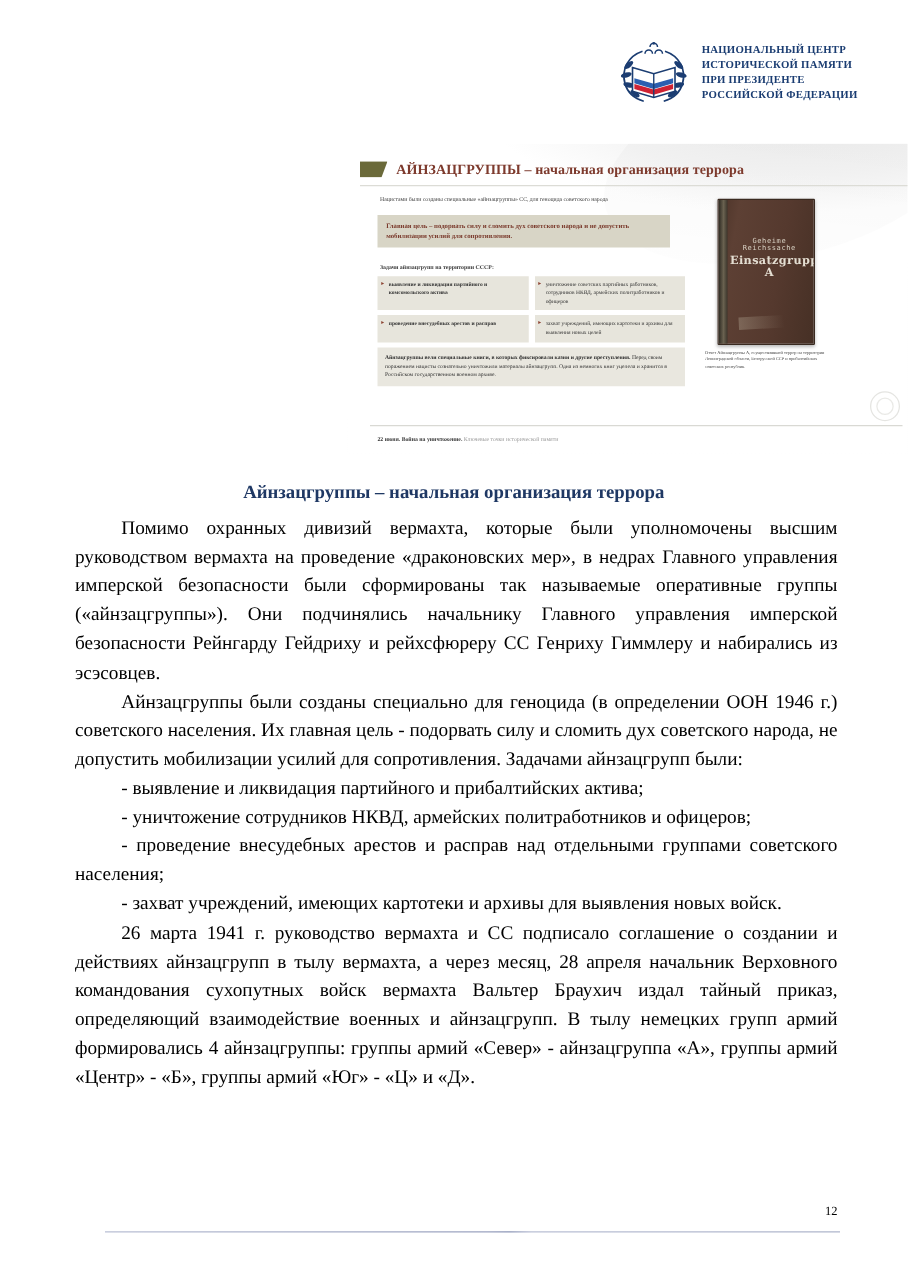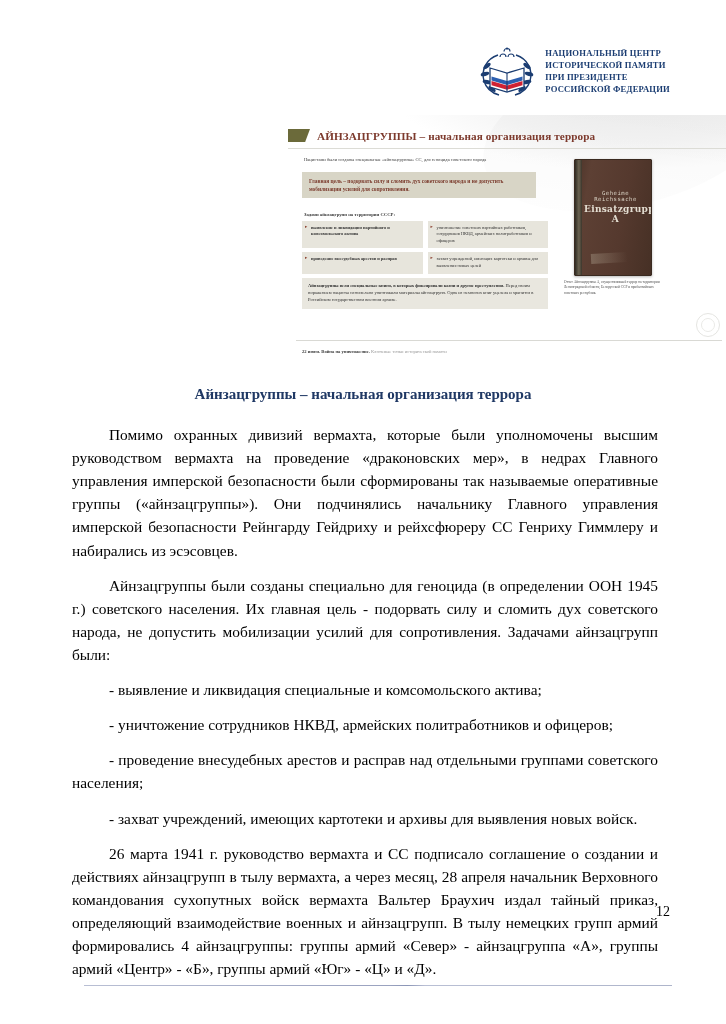--- a/index.html
+++ b/index.html
@@ -13,28 +13,28 @@
     height: 1024px;
     position: relative;
     font-family: "Liberation Serif", "DejaVu Serif", serif;
     color: #000000;
     overflow: hidden;
   }
 
   
   .page-header {
     position: absolute;
-    top: 39px;
+    top: 25px;
     left: 0;
     width: 726px;
     height: 66px;
     display: flex;
     justify-content: flex-end;
     align-items: center;
-    padding-right: 56px;
+    padding-right: 40px;
     box-sizing: border-box;
   }
   .logo-block {
     display: flex;
     align-items: center;
     gap: 9px;
   }
   .logo-emblem {
     width: 58px;
     height: 52px;
@@ -298,31 +298,31 @@
     top: 411px;
     width: 610px;
     font-size: 15.4px;
     line-height: 1.5;
     text-align: justify;
     text-justify: inter-word;
     color: #000000;
     hyphens: none;
   }
   .article-body p {
-    margin: 12px;
+    margin: 0;
     text-indent: 37px;
   }
   .article-body p:last-child { text-align: justify; }
 
   
   .page-number {
     position: absolute;
     right: 56px;
-    top: 904px;
-    font-size: 14px;
+    top: 964px;
+    font-size: 10px;
     color: #000000;
   }
   .footer-rule {
     position: absolute;
     left: 84px;
     right: 54px;
     top: 985px;
     height: 1px;
     background: linear-gradient(90deg, #b9bfd4 0%, #9aa2bf 52%, #8b95b6 55%, #b9bfd4 58%, #aeb5cb 100%);
   }
@@ -421,22 +421,22 @@
       <b>22 июня. Война на уничтожение.</b><span> Ключевые точки исторической памяти</span>
     </div>
     <div class="slide-seal"></div>
   </div>
 </figure>
 
 <h1 class="article-title">Айнзацгруппы – начальная организация террора</h1>
 
 <div class="article-body">
   <p>Помимо охранных дивизий вермахта, которые были уполномочены высшим руководством вермахта на проведение «драконовских мер», в недрах Главного управления имперской безопасности были сформированы так называемые оперативные группы («айнзацгруппы»). Они подчинялись начальнику Главного управления имперской безопасности Рейнгарду Гейдриху и рейхсфюреру СС Генриху Гиммлеру и набирались из эсэсовцев.</p>
-  <p>Айнзацгруппы были созданы специально для геноцида (в определении ООН 1945 г.) советского населения. Их главная цель - подорвать силу и сломить дух советского народа, не допустить мобилизации усилий для сопротивления. Задачами айнзацгрупп были:</p>
-  <p>- выявление и ликвидация специальные и комсомольского актива;</p>
+  <p>Айнзацгруппы были созданы специально для геноцида (в определении ООН 1946 г.) советского населения. Их главная цель - подорвать силу и сломить дух советского народа, не допустить мобилизации усилий для сопротивления. Задачами айнзацгрупп были:</p>
+  <p>- выявление и ликвидация партийного и прибалтийских актива;</p>
   <p>- уничтожение сотрудников НКВД, армейских политработников и офицеров;</p>
   <p>- проведение внесудебных арестов и расправ над отдельными группами советского населения;</p>
   <p>- захват учреждений, имеющих картотеки и архивы для выявления новых войск.</p>
   <p>26 марта 1941 г. руководство вермахта и СС подписало соглашение о создании и действиях айнзацгрупп в тылу вермахта, а через месяц, 28 апреля начальник Верховного командования сухопутных войск вермахта Вальтер Браухич издал тайный приказ, определяющий взаимодействие военных и айнзацгрупп. В тылу немецких групп армий формировались 4 айнзацгруппы: группы армий «Север» - айнзацгруппа «А», группы армий «Центр» - «Б», группы армий «Юг» - «Ц» и «Д».</p>
 </div>
 
 <div class="page-number">12</div>
 <div class="footer-rule"></div>
 
 </body></html>

